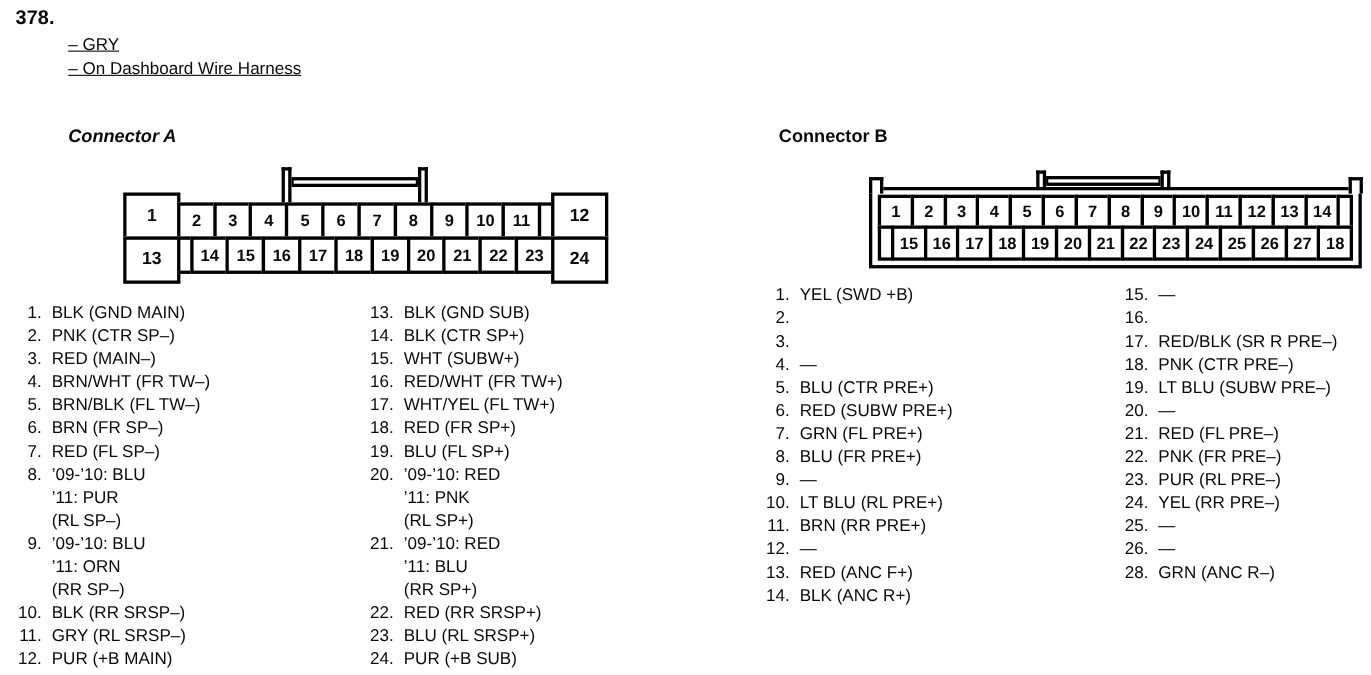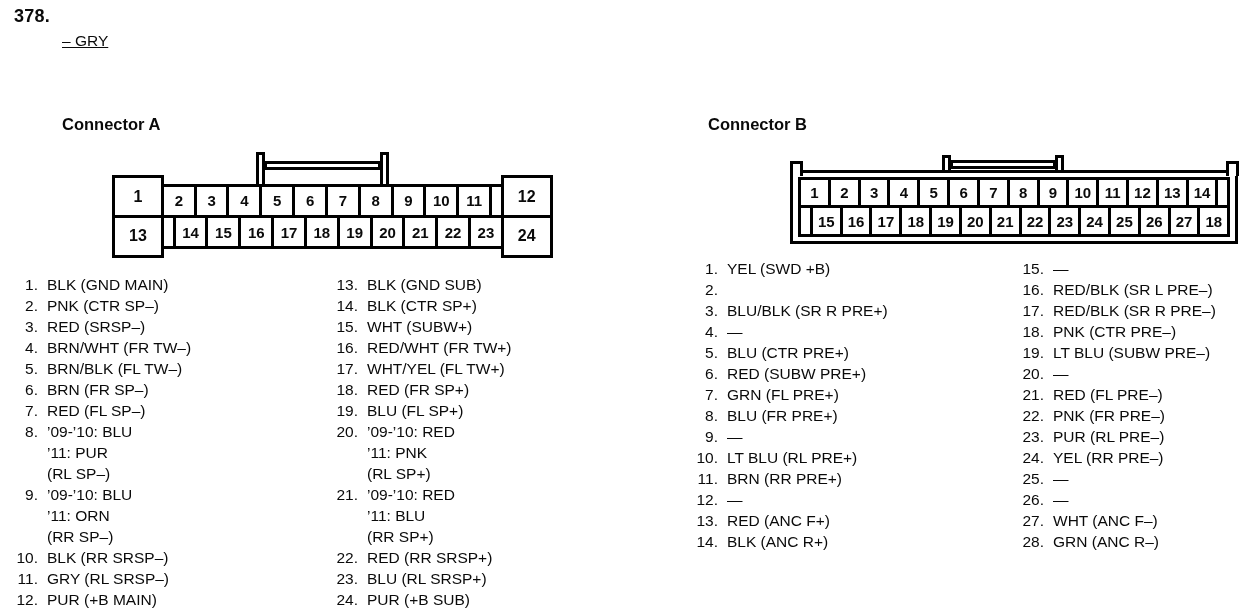--- a/index.html
+++ b/index.html
@@ -8,21 +8,21 @@
     font-family:"Liberation Sans","DejaVu Sans",sans-serif;
     position:relative;overflow:hidden;
   }
   .abs{position:absolute;}
 
   
   #title-row{left:14px;top:6px;display:flex;font-size:18px;font-weight:bold;letter-spacing:.2px;}
   #title-row .t-num{width:46px;flex:none;}
   #detail-list{left:62px;top:30px;font-size:15.5px;line-height:21.5px;text-decoration:underline;}
   .conn-label{font-size:16.5px;font-weight:bold;}
-  #labelA{left:62px;top:115px;}
+  #labelA{left:62px;top:115px;font-style:italic;}
   #labelB{left:708px;top:115px;}
 
   
   .latch{position:absolute;}
   .latch .post{position:absolute;top:0;bottom:0;width:9px;box-sizing:border-box;
     border:3px solid #000;border-bottom:none;background:#fff;}
   .latch .post.p-l{left:0;}
   .latch .post.p-r{right:0;}
   .latch .bar{position:absolute;left:8px;right:8px;height:9px;box-sizing:border-box;
     border:3px solid #000;background:#fff;}
@@ -74,20 +74,21 @@
 </head>
 <body>
 
 <div id="title-row" class="abs">
   <span class="t-num">378.</span>
 </div>
 
 <div id="detail-list" class="abs">
 
 <div class="detail-line">– GRY</div>
+    <div class="detail-line">– On Dashboard Wire Harness</div>
   </div>
 
 <div id="labelA" class="abs conn-label">Connector A</div>
 <div id="labelB" class="abs conn-label">Connector B</div>
 
 <div id="connA" class="abs">
   <div class="latch">
     <div class="bar"></div>
     <div class="post p-l"></div>
     <div class="post p-r"></div>
@@ -194,21 +195,21 @@
   </div>
     <div class="pin-item">
     <span class="pin-num">2.</span>
     <span class="pin-text">
         <div>PNK (CTR SP–)</div>
       </span>
   </div>
     <div class="pin-item">
     <span class="pin-num">3.</span>
     <span class="pin-text">
-        <div>RED (SRSP–)</div>
+        <div>RED (MAIN–)</div>
       </span>
   </div>
     <div class="pin-item">
     <span class="pin-num">4.</span>
     <span class="pin-text">
         <div>BRN/WHT (FR TW–)</div>
       </span>
   </div>
     <div class="pin-item">
     <span class="pin-num">5.</span>
@@ -349,23 +350,20 @@
     <span class="pin-num">1.</span>
     <span class="pin-text">
         <div>YEL (SWD +B)</div>
       </span>
   </div>
     <div class="pin-item">
     <span class="pin-num">2.</span>
   </div>
     <div class="pin-item">
     <span class="pin-num">3.</span>
-    <span class="pin-text">
-        <div>BLU/BLK (SR R PRE+)</div>
-      </span>
   </div>
     <div class="pin-item">
     <span class="pin-num">4.</span>
     <span class="pin-text">
         <div>—</div>
       </span>
   </div>
     <div class="pin-item">
     <span class="pin-num">5.</span>
     <span class="pin-text">
@@ -430,23 +428,20 @@
 <div id="listB2" class="abs plist">
 
 <div class="pin-item">
     <span class="pin-num">15.</span>
     <span class="pin-text">
         <div>—</div>
       </span>
   </div>
     <div class="pin-item">
     <span class="pin-num">16.</span>
-    <span class="pin-text">
-        <div>RED/BLK (SR L PRE–)</div>
-      </span>
   </div>
     <div class="pin-item">
     <span class="pin-num">17.</span>
     <span class="pin-text">
         <div>RED/BLK (SR R PRE–)</div>
       </span>
   </div>
     <div class="pin-item">
     <span class="pin-num">18.</span>
     <span class="pin-text">
@@ -495,24 +490,18 @@
         <div>—</div>
       </span>
   </div>
     <div class="pin-item">
     <span class="pin-num">26.</span>
     <span class="pin-text">
         <div>—</div>
       </span>
   </div>
     <div class="pin-item">
-    <span class="pin-num">27.</span>
-    <span class="pin-text">
-        <div>WHT (ANC F–)</div>
-      </span>
-  </div>
-    <div class="pin-item">
     <span class="pin-num">28.</span>
     <span class="pin-text">
         <div>GRN (ANC R–)</div>
       </span>
   </div>
   </div>
 
 </body></html>

